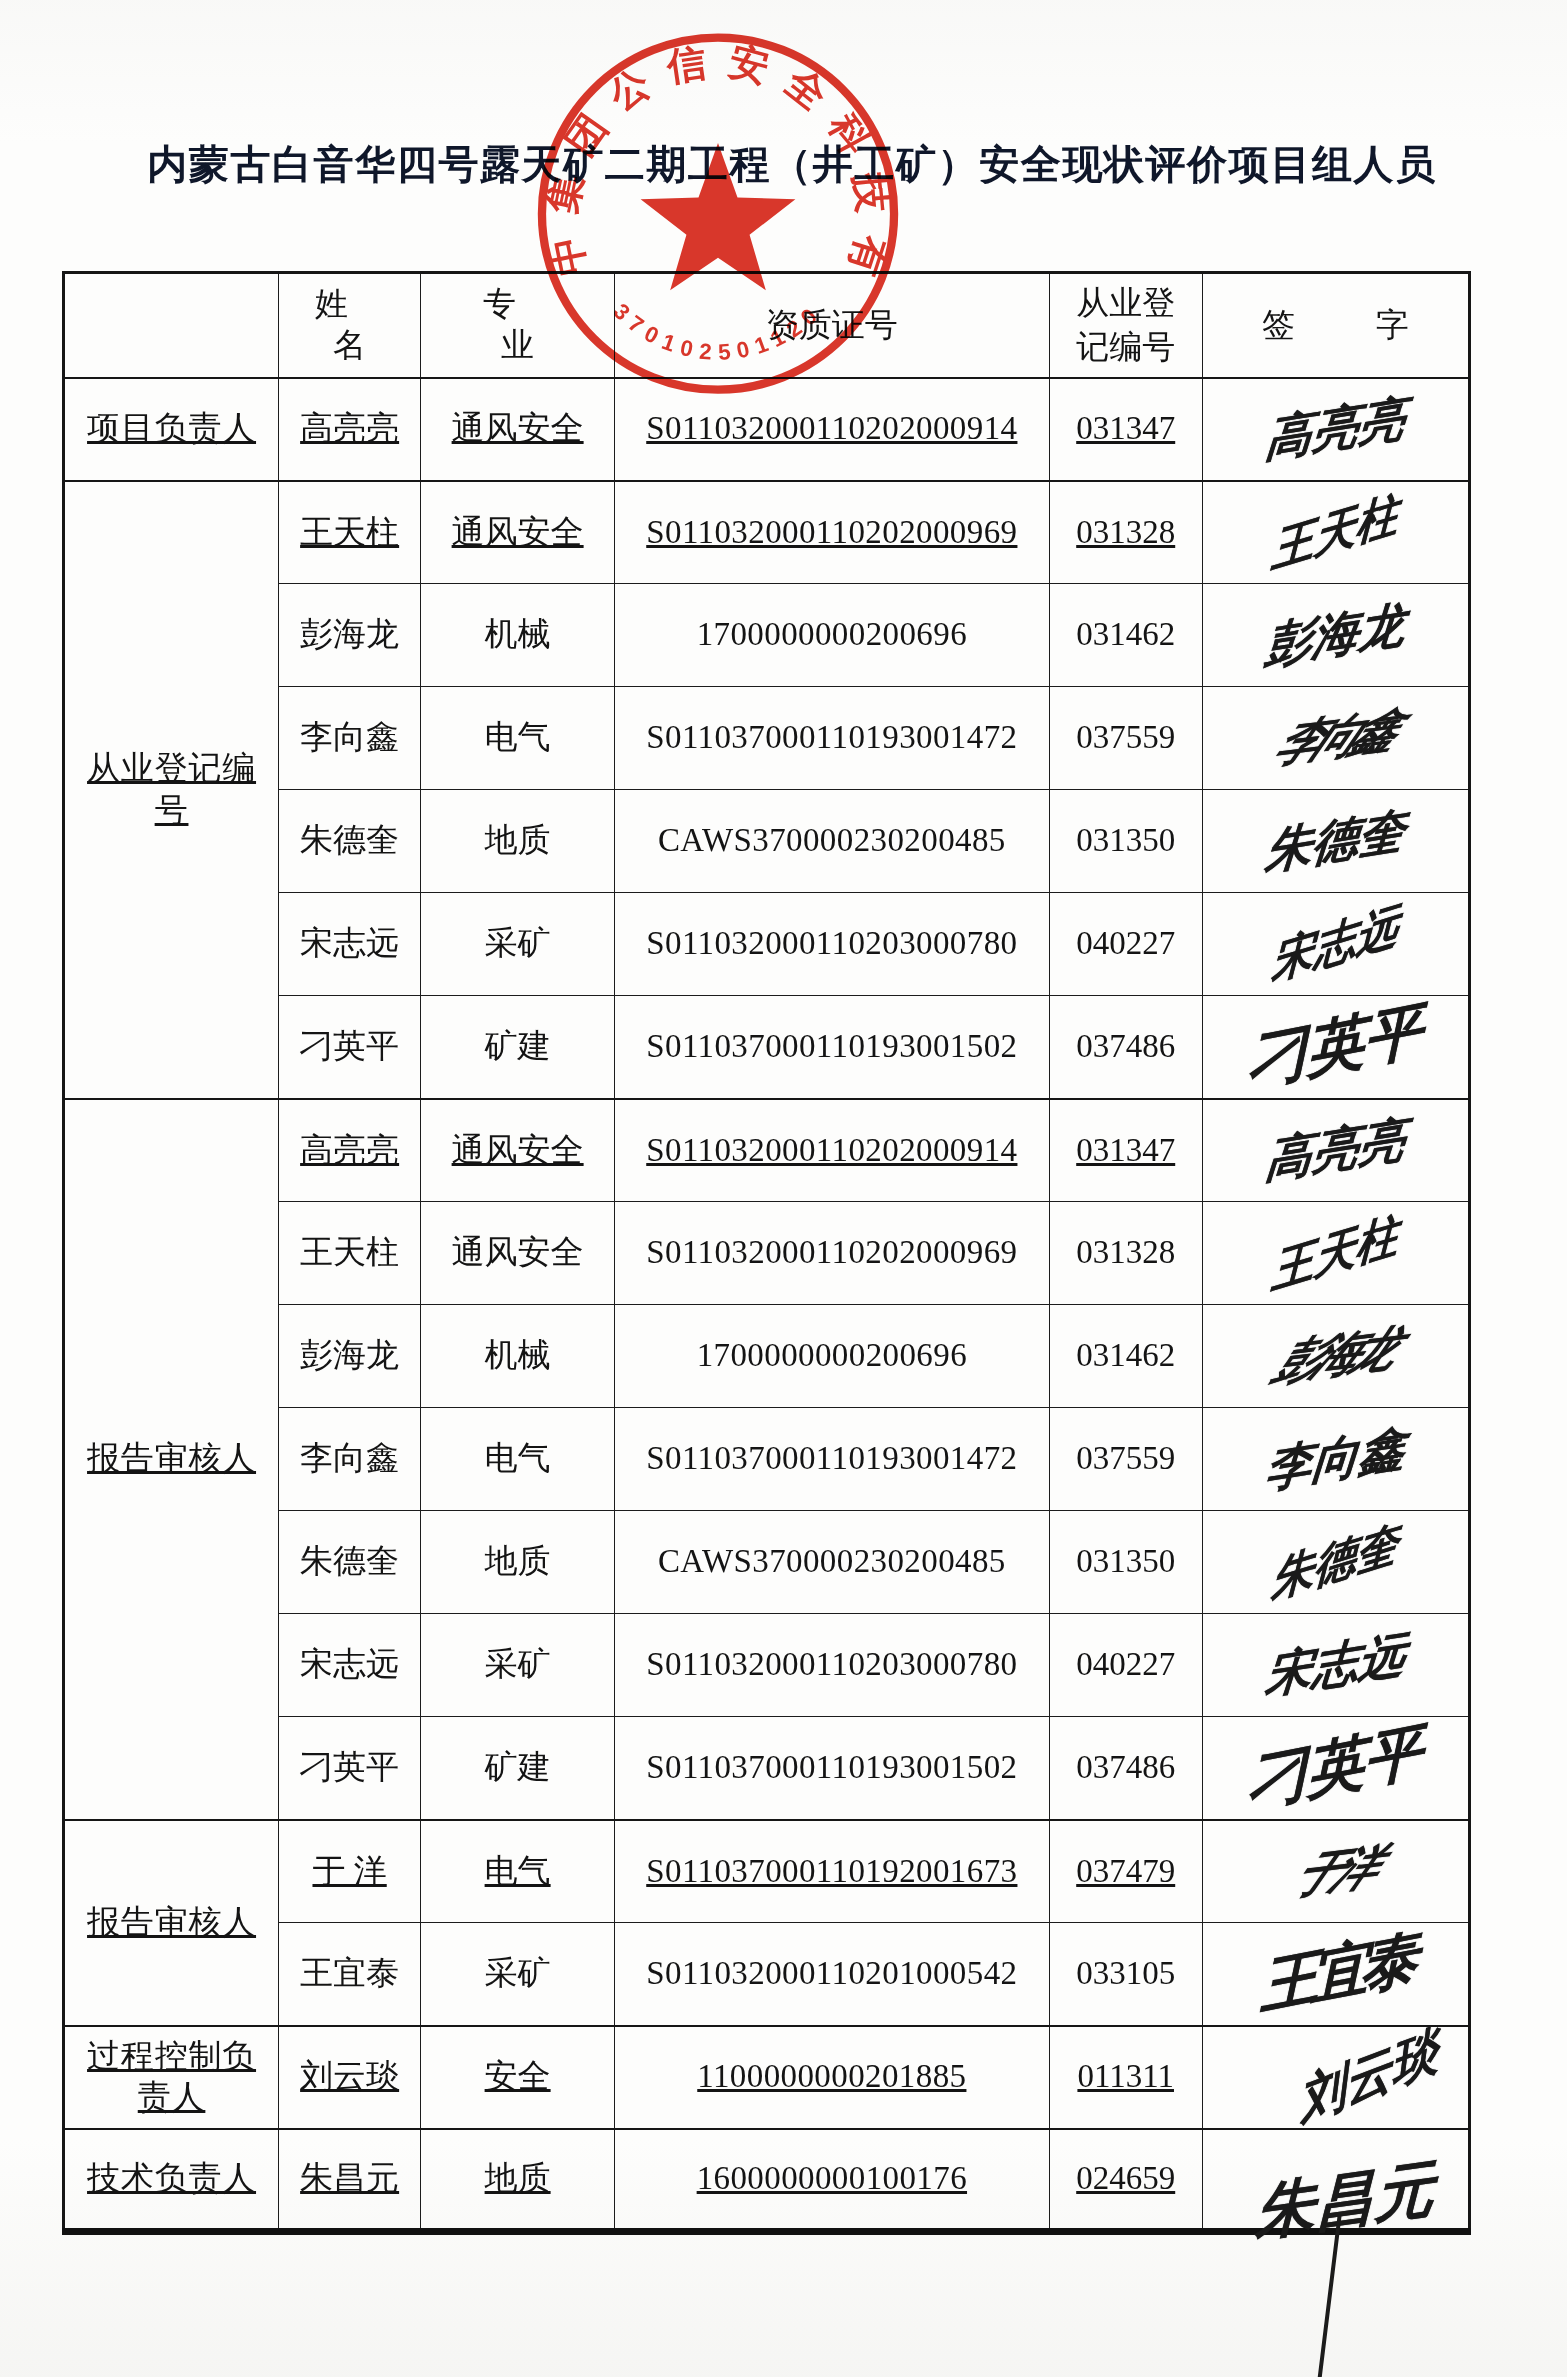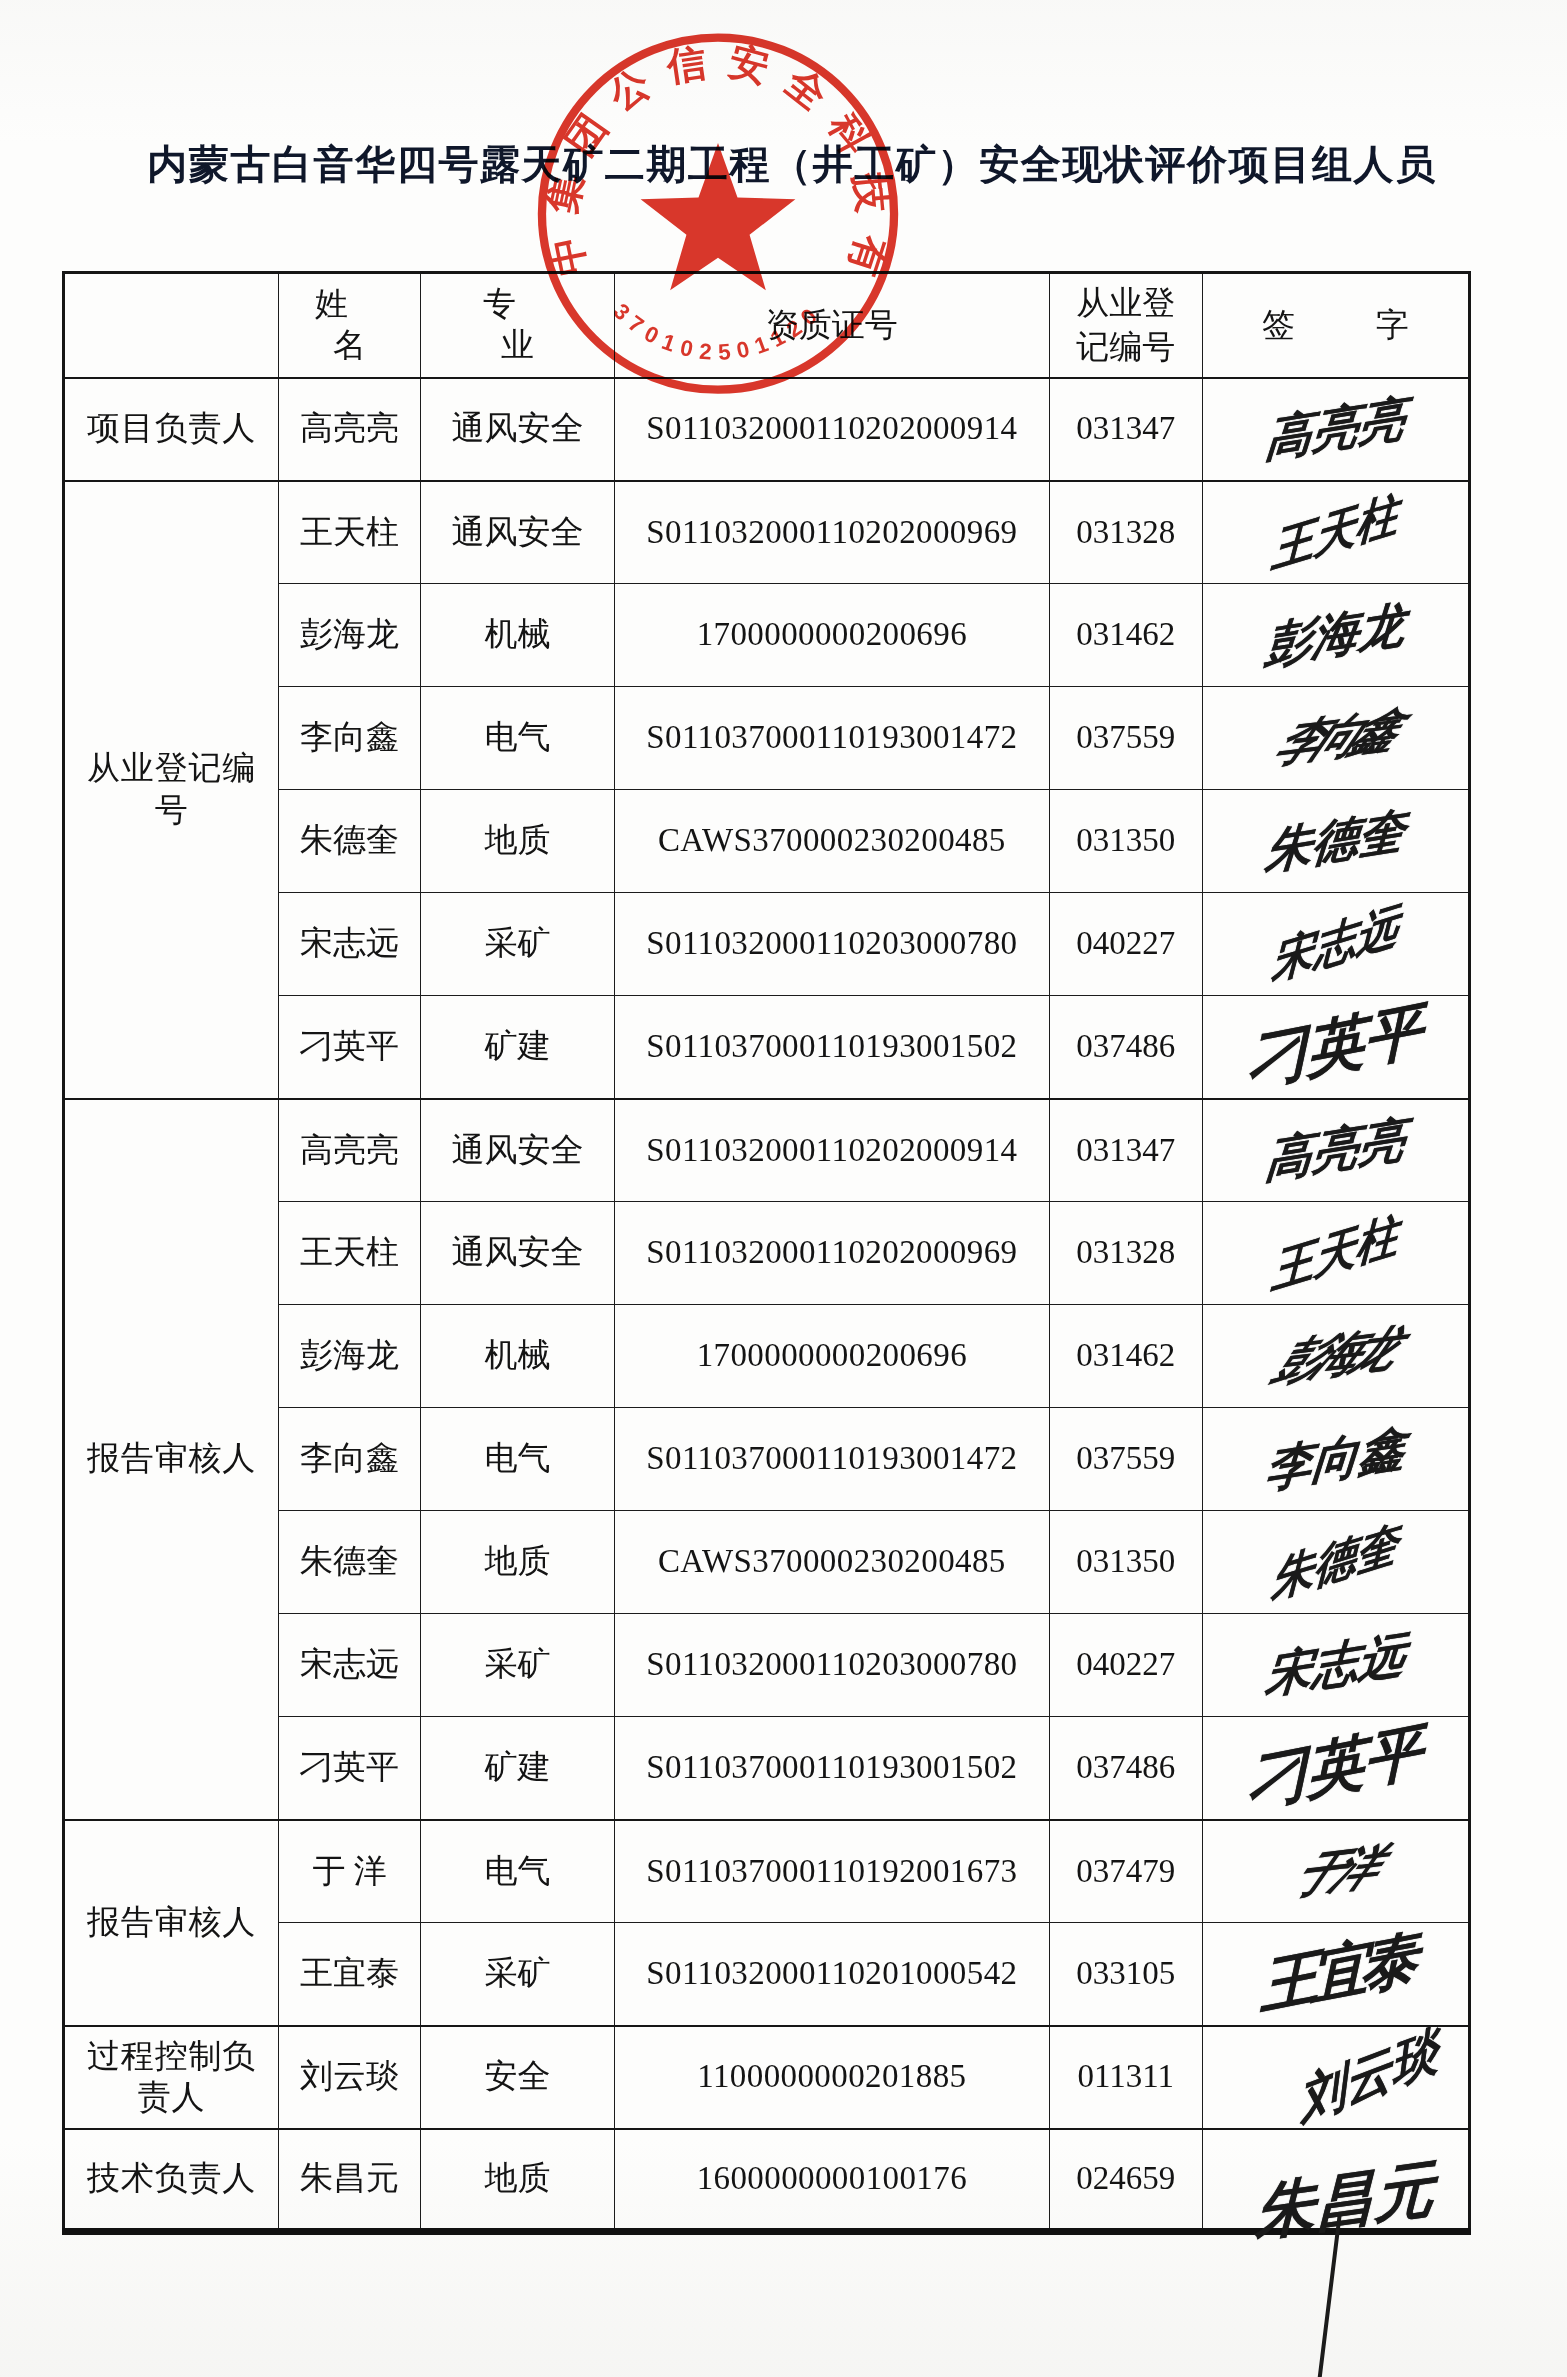--- a/index.html
+++ b/index.html
@@ -39,21 +39,21 @@
   table.roster td{
     border:1.6px solid #1c1c1c;
     text-align:center;vertical-align:middle;
     font-size:33px;line-height:1.25;
     padding:3.3px 6.5px;
     background:transparent;
   }
   table.roster{border:3.3px solid #161616;border-bottom:7.3px solid #111;padding-left:47px;}
   tr.hdr{height:105px;}
   tr.r{height:103px;}
-  tr.sec td{border-top:2.4px solid #161616;}
+  tr.sec td{border-top:2.4px solid #161616;text-decoration:underline;}
 
   td.role{letter-spacing:0.8px;}
   td.cert{font-size:31px;letter-spacing:0.4px;white-space:nowrap;}
   td.reg{font-size:31px;}
   .wrap3{display:inline-block;width:3.05em;line-height:1.35;text-align:center;}
   .gap2{letter-spacing:1.1em;margin-right:-1.1em;}
 
   
   td.sigcell{position:relative;overflow:visible;}
   .sig{

